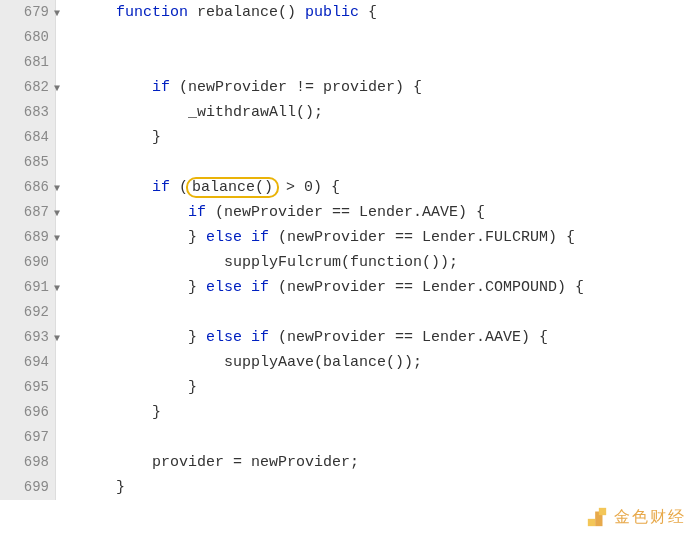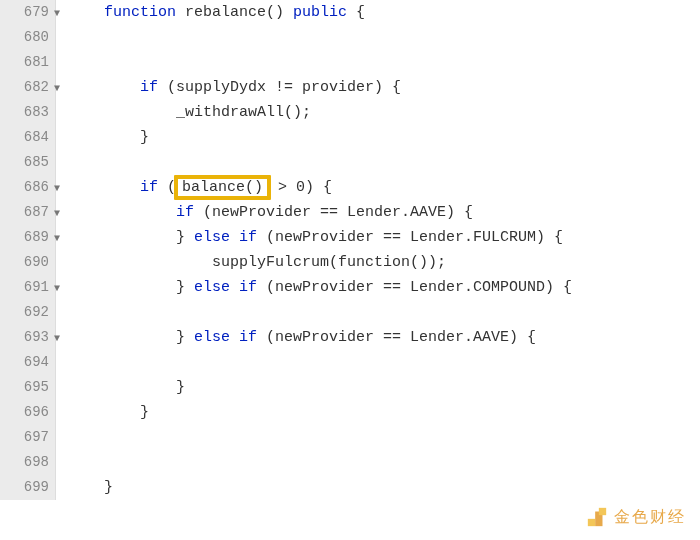--- a/index.html
+++ b/index.html
@@ -16,20 +16,21 @@
     display: flex;
     flex-direction: column;
     width: 100%;
     height: 100%;
   }
   .line {
     display: flex;
     align-items: flex-end;
     height: 25px;
     line-height: 25px;
+    gap: 12px;
   }
   .gutter {
     width: 56px;
     min-width: 56px;
     background: #ebebeb;
     color: #888;
     text-align: right;
     padding-right: 6px;
     font-size: 14px;
     border-right: 1px solid #ddd;
@@ -44,22 +45,22 @@
     font-size: 10px;
     color: #777;
   }
   .code {
     padding-left: 12px;
     white-space: pre;
     color: #333;
   }
   .kw { color: #0020c0; }
   .highlight {
-    border: 4px solid #eab308;
-    border-radius: 1px;
+    border: 2px solid #eab308;
+    border-radius: 10px;
     padding: 0 4px;
     margin: 0 -2px;
   }
   .watermark {
     position: absolute;
     right: 14px;
     bottom: 12px;
     display: flex;
     align-items: center;
     gap: 6px;
@@ -88,21 +89,21 @@
     </div>
     <div class="line">
       <div class="gutter">680</div>
     </div>
     <div class="line">
       <div class="gutter">681</div>
       <div class="code"><span></span></div>
     </div>
     <div class="line">
       <div class="gutter">682<span class="fold-marker">▼</span></div>
-      <div class="code"><span>        </span><span class="kw">if</span><span> (supplyDydx != provider) {</span></div>
+      <div class="code"><span>        </span><span class="kw">if</span><span> (newProvider != provider) {</span></div>
     </div>
     <div class="line">
       <div class="gutter">683</div>
       <div class="code"><span>            </span><span>_withdrawAll();</span></div>
     </div>
     <div class="line">
       <div class="gutter">684</div>
       <div class="code"><span>        </span><span>}</span></div>
     </div>
     <div class="line">
@@ -132,36 +133,37 @@
     <div class="line">
       <div class="gutter">692</div>
       <div class="code"><span>                </span></div>
     </div>
     <div class="line">
       <div class="gutter">693<span class="fold-marker">▼</span></div>
       <div class="code"><span>            </span><span>} </span><span class="kw">else if</span><span> (newProvider == Lender.AAVE) {</span></div>
     </div>
     <div class="line">
       <div class="gutter">694</div>
+      <div class="code"><span>                </span><span>supplyAave(balance());</span></div>
     </div>
     <div class="line">
       <div class="gutter">695</div>
       <div class="code"><span>            </span><span>}</span></div>
     </div>
     <div class="line">
       <div class="gutter">696</div>
       <div class="code"><span>        </span><span>}</span></div>
     </div>
     <div class="line">
       <div class="gutter">697</div>
       <div class="code"><span></span></div>
     </div>
     <div class="line">
       <div class="gutter">698</div>
-      <div class="code"><span>        </span></div>
+      <div class="code"><span>        </span><span>provider = newProvider;</span></div>
     </div>
     <div class="line">
       <div class="gutter">699</div>
       <div class="code"><span>    </span><span>}</span></div>
     </div>
   </div>
 
 <div class="watermark">
   <svg class="wm-icon" viewBox="0 0 24 24">
     <rect x="2" y="14" width="8" height="8" fill="#f3c24a"></rect>

